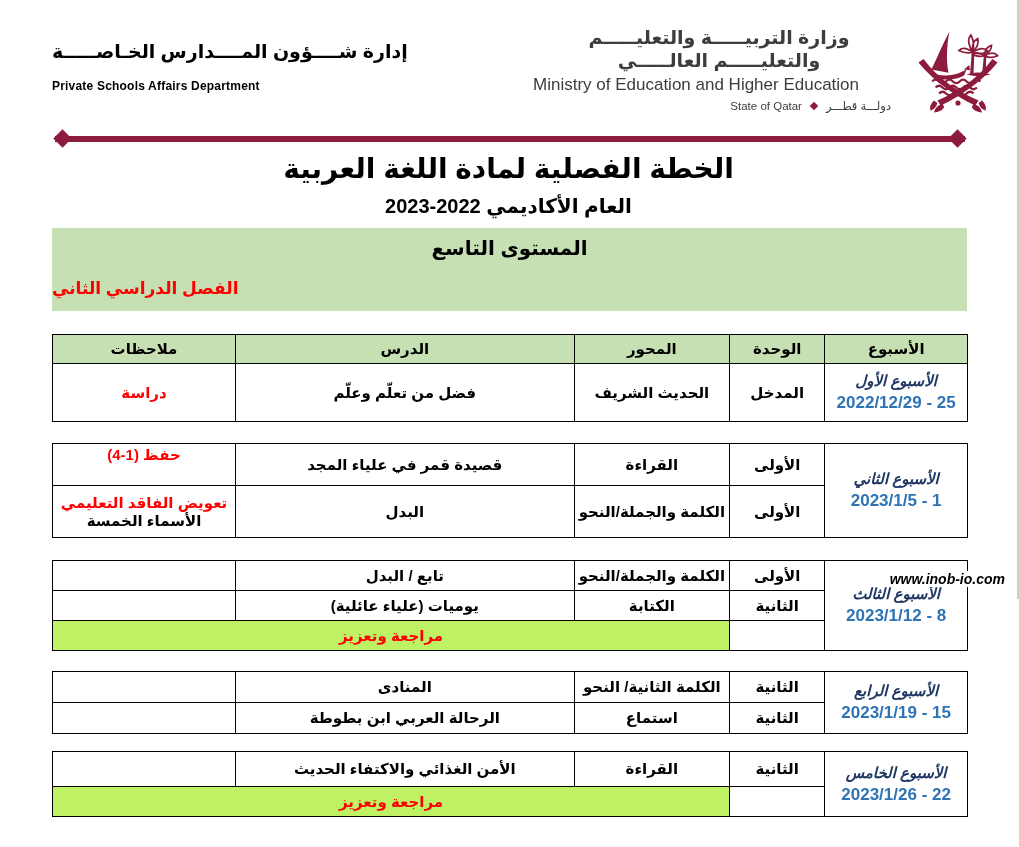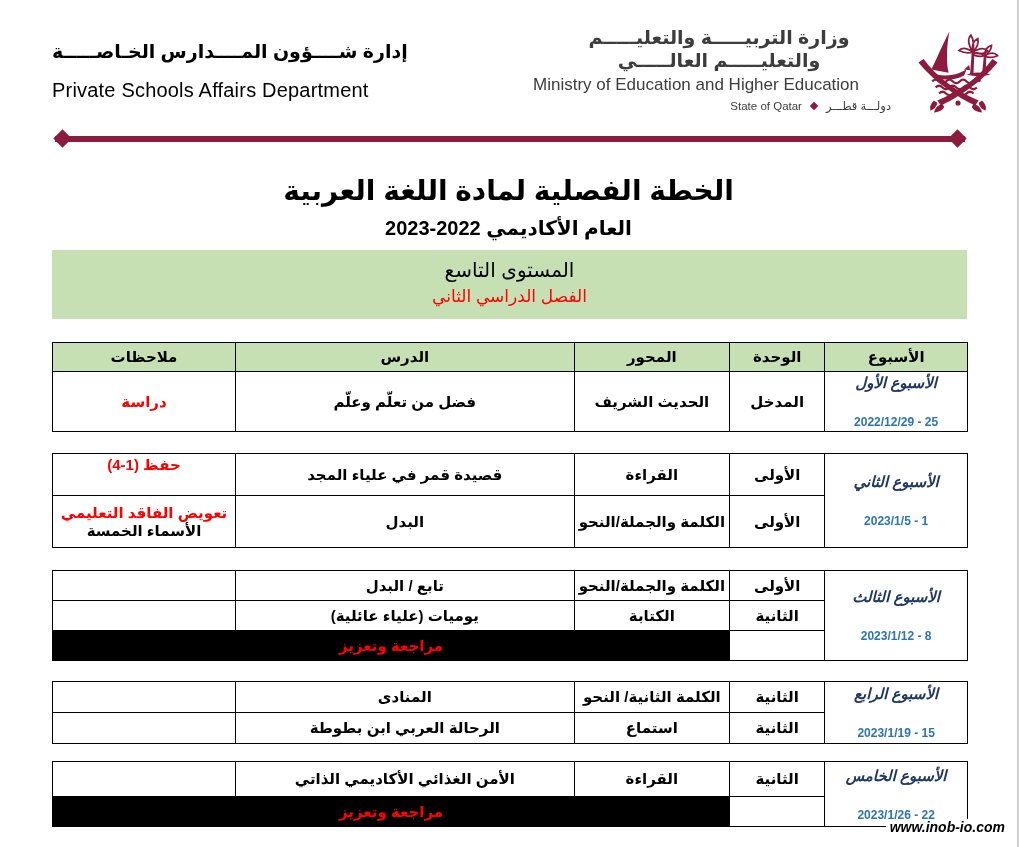--- a/index.html
+++ b/index.html
@@ -1,63 +1,63 @@
 <!DOCTYPE html>
 <html lang="ar"><head>
 <meta charset="utf-8">
 <style>
   * { margin:0; padding:0; box-sizing:border-box; }
   html,body { width:1019px; height:847px; overflow:hidden; background:#fff;
     font-family:"Liberation Sans","DejaVu Sans",sans-serif; color:#000; }
-  .page { position:relative; width:1019px; height:847px; background:#fff;
+  .page { position:relative; width:1019px; height:599px; background:#fff;
     border-right:2px solid #cfcfcf; }
 
   
   .header { display:flex; justify-content:space-between; align-items:flex-start;
     padding:14px 16px 0 52px; }
   .dept { margin-top:26px; }
   .dept-ar { font-size:19px; font-weight:bold; direction:rtl; text-align:left; margin-bottom:16px; }
-  .dept-en { font-size:20px; font-weight:normal; letter-spacing:0.2px; }
+  .dept-en { font-size:12px; font-weight:bold; letter-spacing:0.2px; }
   .ministry { display:flex; align-items:flex-start; }
   .ministry-text { width:372px; margin-top:12px; color:#3d3d3d; }
   .ministry-ar { font-size:19px; font-weight:bold; direction:rtl; text-align:center; margin-bottom:3px; }
   .ministry-en { font-size:17px; text-align:left; margin-bottom:4px; }
   .state-line { font-size:11.5px; text-align:right; padding-right:14px; color:#3d3d3d;
     display:flex; justify-content:flex-end; align-items:center; gap:9px; }
   .state-diamond { width:6px; height:6px; background:#8d1b3d; transform:rotate(45deg); display:inline-block; }
   .emblem { width:86px; height:104px; margin-left:10px; margin-top:6px; }
 
   
   .divider { position:relative; height:6px; background:#8d1b3d; margin:12px 52px 0 55px; }
   .divider::before, .divider::after { content:""; position:absolute; top:-4px; width:13px; height:13px;
     background:#8d1b3d; transform:rotate(45deg); }
   .divider::before { left:1px; }
   .divider::after  { right:1px; }
 
   
-  .doc-title { margin-top:32px; text-align:center; font-size:28px; font-weight:bold; direction:rtl; }
+  .doc-title { margin-top:10px; text-align:center; font-size:28px; font-weight:bold; direction:rtl; }
   .doc-subtitle { margin-top:9px; text-align:center; font-size:20px; direction:rtl;font-weight:bold; }
 
   
   .banner { margin:10px 50px 0 52px; background:#c6e0b4; padding:8px 0 12px; }
-  .banner-level { text-align:center; font-size:20px; font-weight:normal; direction:rtl; }
-  .banner-term { margin-top:4px; text-align:center; font-size:17px; font-weight:normal; color:#ff0000; direction:rtl; }
+  .banner-level { text-align:center; font-size:20px; font-weight:bold; direction:rtl; }
+  .banner-term { margin-top:18px; text-align:left; font-size:17px; font-weight:bold; color:#ff0000; direction:rtl; }
 
   
   .wk { direction:rtl; border-collapse:collapse; width:916px; margin:0 50px 0 52px;
     table-layout:fixed; }
   .wk td, .wk th { border:1.5px solid #000; font-size:15px; font-weight:bold;
     text-align:center; vertical-align:middle; padding:2px 4px; }
   .wk th { background:#c6e0b4; height:29px; }
   .c-week { width:15.6%; } .c-unit { width:10.4%; } .c-axis { width:17%; }
   .c-lesson { width:37%; } .c-notes { width:20%; }
   .wname { color:#1f3864; font-size:15px; font-weight:bold;font-style:italic; }
-  .wdate { color:#2e74b5; font-size:12px; font-weight:bold; margin-top:23px; }
+  .wdate { color:#2e74b5; font-size:17px; font-weight:bold; margin-top:3px; }
   .red { color:#ff0000; }
-  .green-cell { background:#000000; color:#ff0000; }
+  .green-cell { background:#bef264; color:#ff0000; }
   .notes-right { text-align:right; padding-right:8px; }
   .t1 { margin-top:23px; } .t2 { margin-top:21px; } .t3 { margin-top:22px; }
   .t4 { margin-top:20px; } .t5 { margin-top:17px; }
 
   
   .watermark { position:absolute; right:8px; bottom:12px; font-size:14px; font-weight:bold;
     font-style:italic; background:#fff; padding:0 4px; }
 </style>
 </head>
 <body>
@@ -246,21 +246,21 @@
         <col class="c-notes">
       </colgroup>
     <tbody>
         <tr style="height:35px">
       <td rowspan="2">
         <div class="wname">الأسبوع الخامس</div>
         <div class="wdate">22 - 2023/1/26</div>
       </td>
       <td>الثانية</td>
       <td>القراءة</td>
-      <td>الأمن الغذائي الأكاديمي الذاتي</td>
+      <td>الأمن الغذائي والاكتفاء الحديث</td>
       <td></td>
     </tr>
     <tr style="height:30px">
       <td></td>
       <td colspan="3" class="green-cell">مراجعة وتعزيز</td>
     </tr>
   </tbody>
     </table>
 
   <div class="watermark">www.inob-io.com</div>

